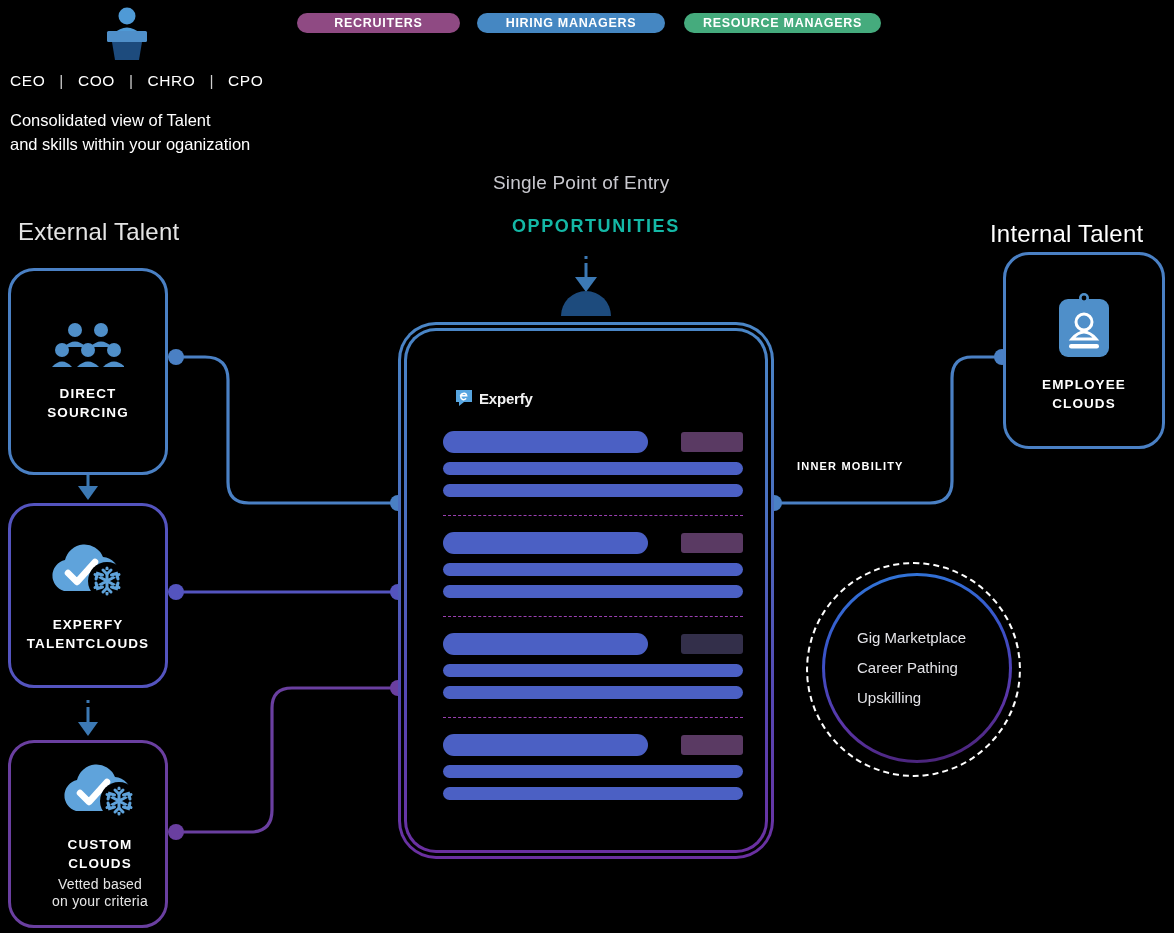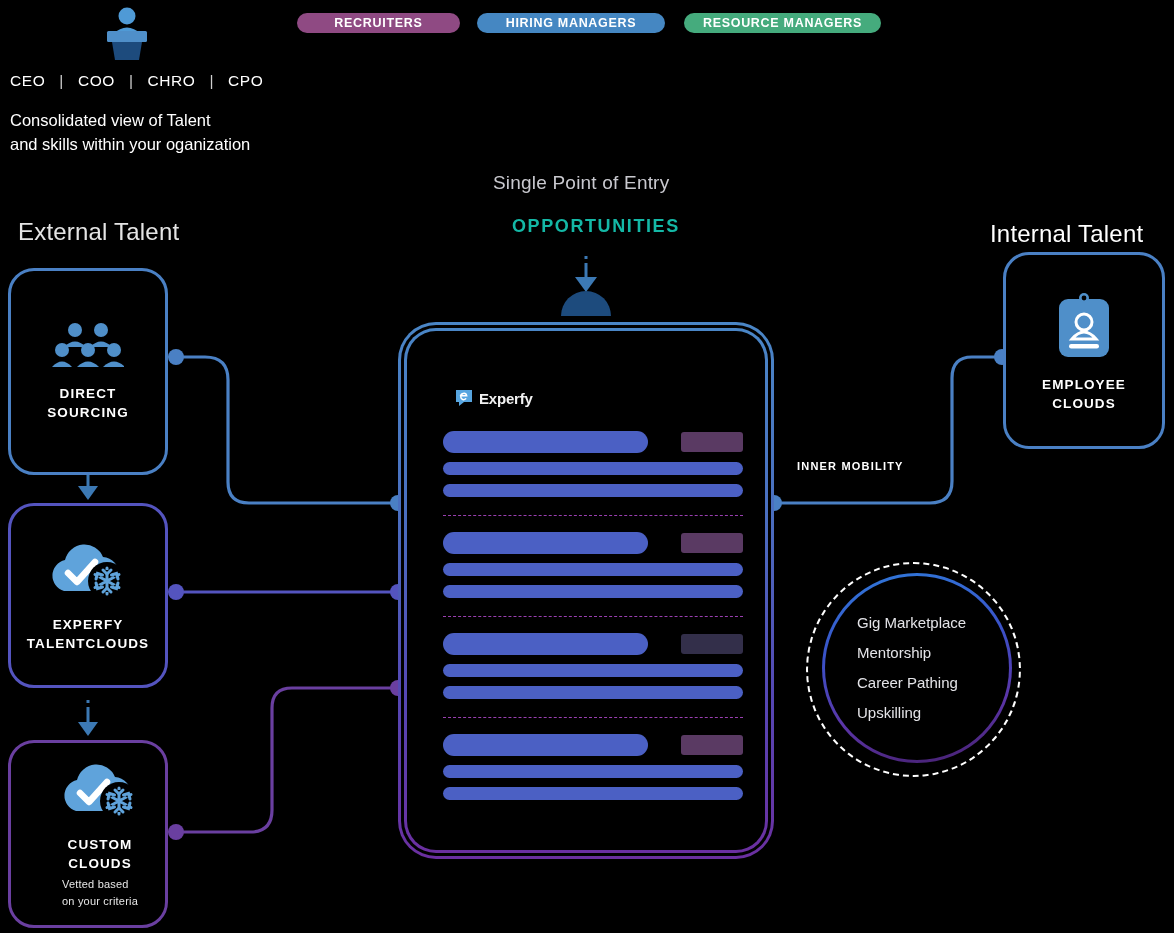--- a/index.html
+++ b/index.html
@@ -25,21 +25,21 @@
   #external-talent-heading{left:18px;top:218px;font-size:24px;color:#e5e5e5;letter-spacing:.2px;}
   #internal-talent-heading{left:990px;top:220px;font-size:24px;color:#fff;letter-spacing:.2px;}
   #single-point-heading{left:493px;top:172px;font-size:19px;color:#c9c9cf;letter-spacing:.2px;}
   #opportunities-heading{left:512px;top:216px;font-size:18px;font-weight:700;letter-spacing:1.6px;color:#14b8a6;}
   #inner-mobility-label{left:797px;top:460px;font-size:11px;font-weight:700;letter-spacing:1.2px;color:#fff;}
 
   
   .node{position:absolute;border-radius:26px;border:3px solid #4a80c4;background:#000;
         display:flex;flex-direction:column;align-items:center;justify-content:center;box-sizing:border-box;}
   .node .label{text-align:center;font-size:13.5px;font-weight:700;letter-spacing:1.1px;line-height:19px;color:#fff;}
-  .node .sub{text-align:left;font-size:11px;line-height:17px;color:#e6e6e6;margin-top:3px;font-weight:400;letter-spacing:.2px;}
+  .node .sub{text-align:center;font-size:14px;line-height:17px;color:#e6e6e6;margin-top:3px;font-weight:400;letter-spacing:.2px;}
   .node .ico{margin-bottom:14px;display:block;}
 
   #node-direct-sourcing{left:8px;top:256px;width:160px;height:207px;border-color:#4a80c4;margin-top:12px;}
   #node-experfy-talentclouds{left:8px;top:503px;width:160px;height:185px;border-color:#5454bf;}
   #node-custom-clouds{left:8px;top:740px;width:160px;height:188px;border-color:#6a3fa0;padding-left:24px;}
   #node-employee-clouds{left:1003px;top:252px;width:162px;height:197px;border-color:#4a80c4;}
 
   
   #device-outer{left:398px;top:322px;width:376px;height:537px;border-radius:38px;
         padding:3px;box-sizing:border-box;
@@ -296,20 +296,19 @@
 
       </div>
     </div>
   </div>
 
   <div class="abs" id="mobility-circle-wrap">
     <div id="mobility-dashed-ring"></div>
     <div id="mobility-circle">
       <div id="mobility-circle-inner">
         <div class="mi">Gig Marketplace</div>
-        <div class="mi">Mentorship</div>
         <div class="mi">Career Pathing</div>
         <div class="mi">Upskilling</div>
       </div>
     </div>
   </div>
 
 </div>
 
 </body></html>

